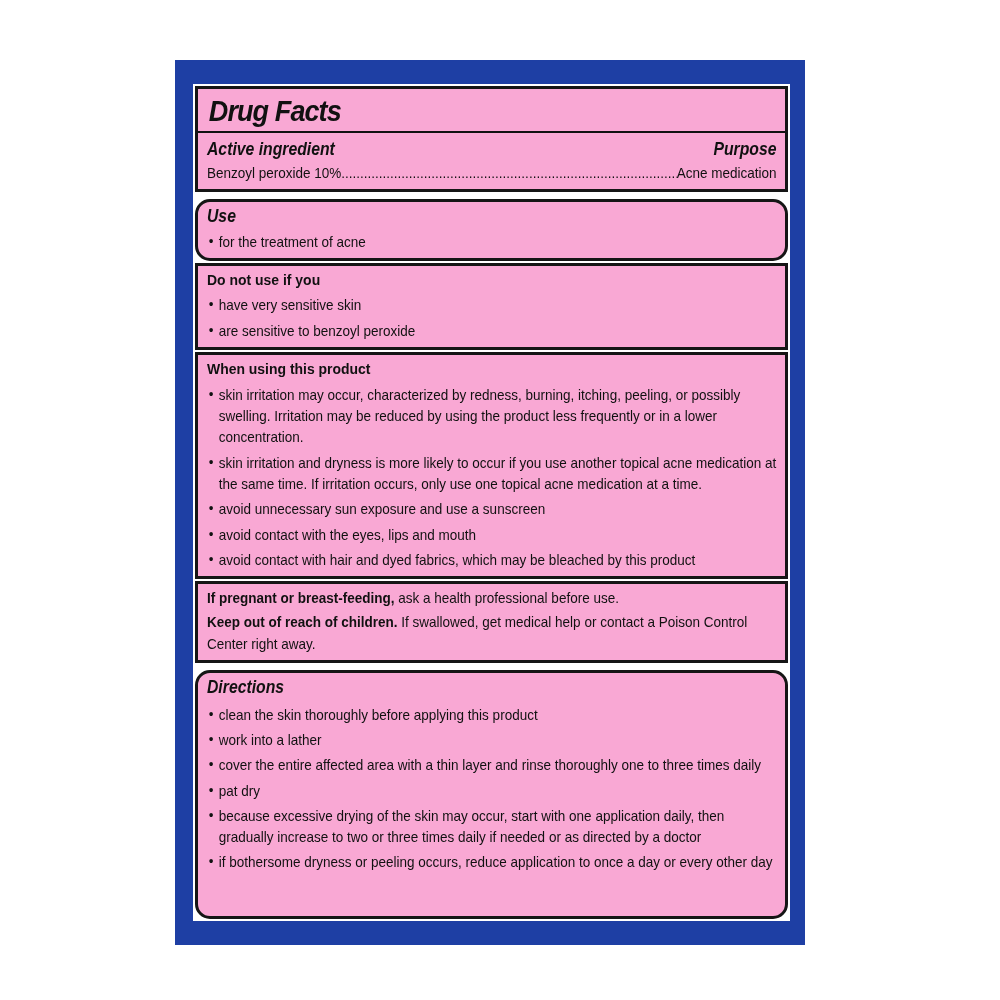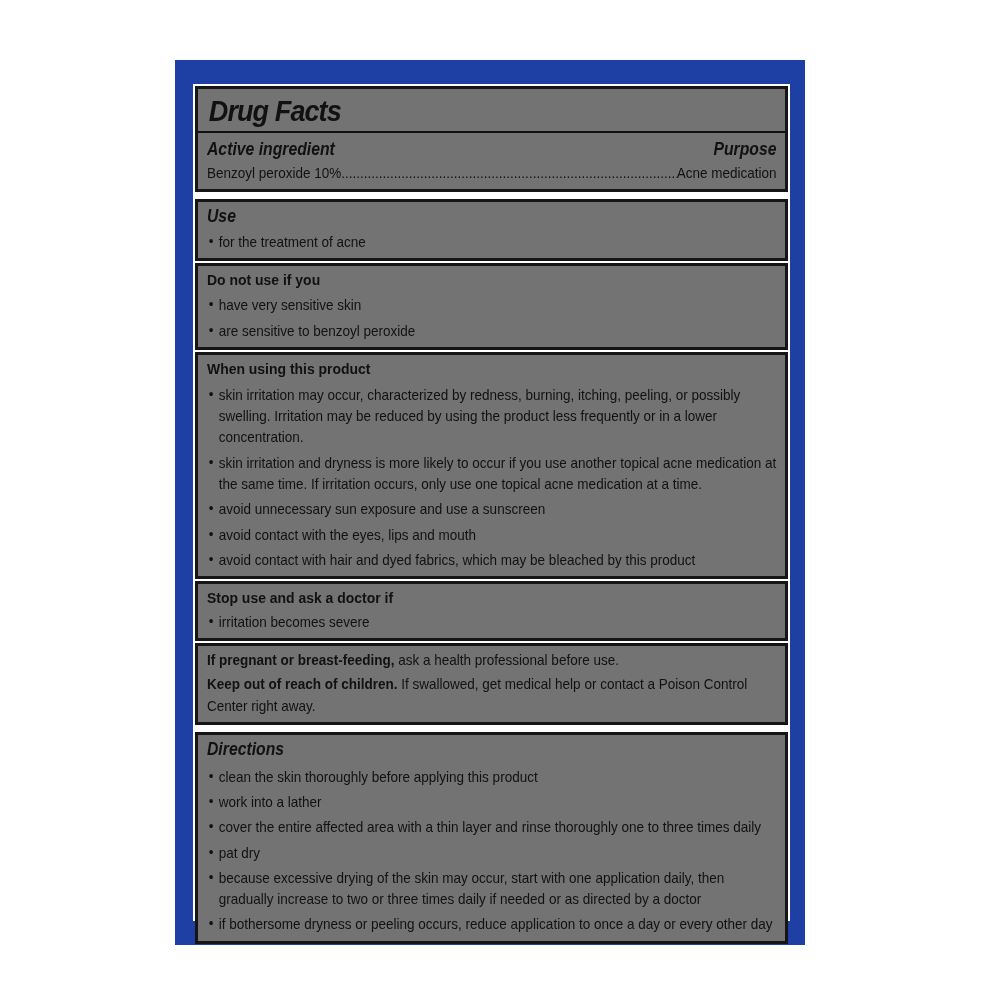--- a/index.html
+++ b/index.html
@@ -2,23 +2,23 @@
 <html style="--frame-blue: #1e3fa4;"><head>
 <meta charset="utf-8">
 <style>
   html,body{margin:0;padding:0;background:#ffffff;width:1000px;height:1000px;
     font-family:"Liberation Sans", sans-serif;color:#111;}
   .stage{position:relative;width:1000px;height:1000px;background:#fff;overflow:hidden;}
   .blue-frame{position:absolute;left:175px;top:60px;width:630px;height:885px;
     background:var(--frame-blue,#1e3fa4);box-sizing:border-box;padding:24px 15px 24px 18px;}
   .sheet{background:#fff;width:100%;height:100%;box-sizing:border-box;padding:2px;
     display:flex;flex-direction:column;}
-  .panel{border:3px solid #151515;background:#737373;box-sizing:border-box;
+  .panel{border:3px solid #151515;background:#f9a8d4;box-sizing:border-box;
     padding:3px 9px 6px 9px;}
-  .gap-major{margin-top:7px;}
+  .gap-major{margin-top:7px;border-radius:15px;}
   .gap-minor{margin-top:2px;}
   .grow{flex:1;}
   
   .cond{transform:scaleX(0.90);transform-origin:0 0;width:111.2%;}
   .title{font-size:30px;font-weight:bold;font-style:italic;letter-spacing:-1px;
     line-height:1.1;padding:2px 0 3px 2px;}
   .rule{border:0;border-top:2.5px solid #111;margin:1px -9px 5px -9px;}
   .head-italic{font-size:17.5px;font-weight:bold;font-style:italic;line-height:1.35;}
   .head-bold{font-size:15.5px;font-weight:bold;line-height:1.4;}
   .row-split{display:flex;justify-content:space-between;align-items:baseline;margin-top:2px;}
@@ -84,28 +84,20 @@
           <ul class="sp5">
             <li>skin irritation may occur, characterized by redness, burning, itching, peeling, or possibly swelling. Irritation may be reduced by using the product less frequently or in a lower concentration.</li>
             <li>skin irritation and dryness is more likely to occur if you use another topical acne medication at the same time. If irritation occurs, only use one topical acne medication at a time.</li>
             <li>avoid unnecessary sun exposure and use a sunscreen</li>
             <li>avoid contact with the eyes, lips and mouth</li>
             <li>avoid contact with hair and dyed fabrics, which may be bleached by this product</li>
           </ul>
         </div>
       </div>
 
-      <div class="panel gap-minor">
-        <div class="cond">
-          <div class="head-bold">Stop use and ask a doctor if</div>
-          <ul>
-            <li>irritation becomes severe</li>
-          </ul>
-        </div>
-      </div>
 
       <div class="panel gap-minor">
         <div class="cond">
           <div class="body-text"><span class="bold-lead">If pregnant or breast-feeding,</span><span> ask a health professional before use.</span></div>
           <div class="body-text para"><span class="bold-lead">Keep out of reach of children.</span><span> If swallowed, get medical help or contact a Poison Control Center right away.</span></div>
         </div>
       </div>
 
       <div class="panel gap-major grow">
         <div class="cond">

